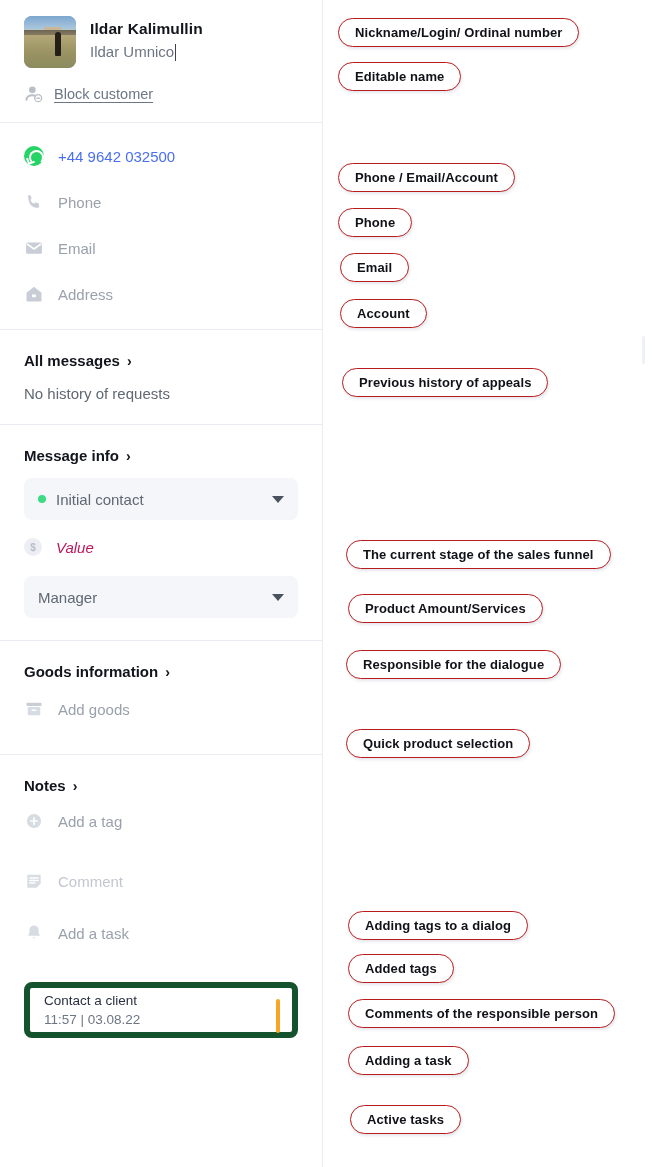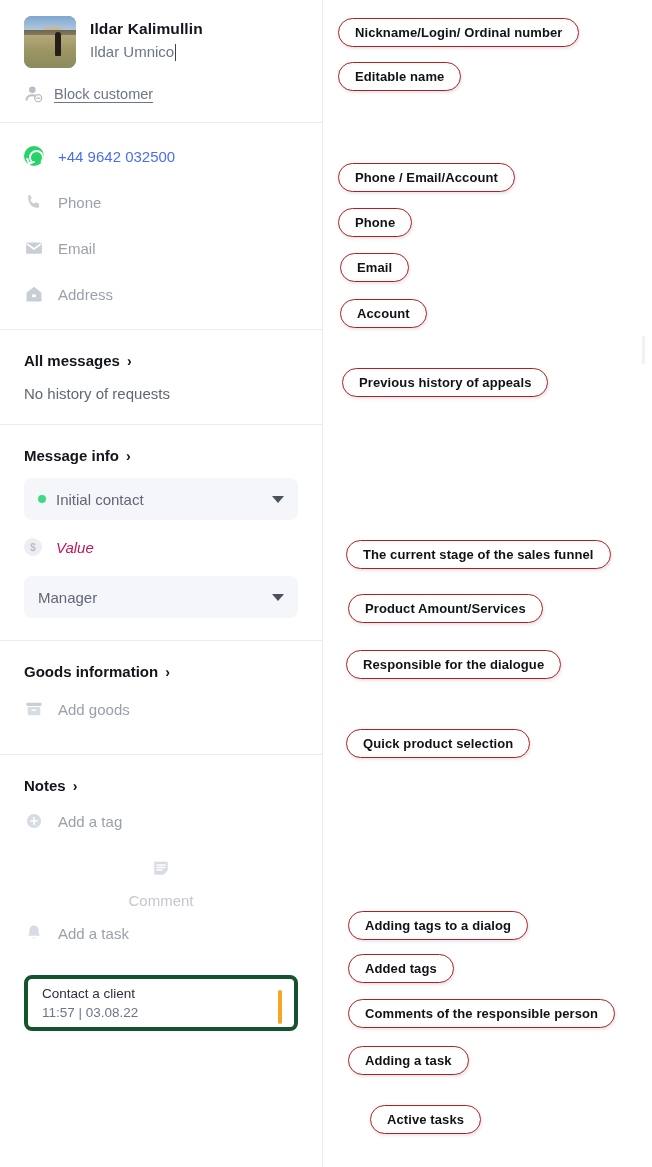--- a/index.html
+++ b/index.html
@@ -113,21 +113,21 @@
 
   
   .tags { display:flex; gap: 18px; padding: 6px 0 0 0; }
   .tag {
     font-size: 14.5px; font-weight: 700; text-decoration: underline;
     text-underline-offset: 3px; cursor: pointer;
   }
 
   
   .task-card {
-    margin-top: 19px; border: 4px solid #14532d; border-radius: 8px;
+    margin-top: 26px; border: 6px solid #14532d; border-radius: 8px;
     height: 56px; display:flex; align-items:center; position:relative;
     padding: 0 14px;
   }
   .task-card .t1 { font-size: 13.5px; color:#2a3040; line-height:19px; }
   .task-card .t2 { font-size: 13.5px; color:#6d7684; line-height:19px; }
   .task-bar {
     position:absolute; right: 12px; top: 11px; width: 4px; height: 34px;
     background:#f5a623; border-radius: 2px;
   }
 
@@ -273,21 +273,21 @@
 
       <div class="irow" style="margin-top:4px;">
         <svg class="ico" viewBox="0 0 24 24">
           <circle cx="12" cy="12" r="8.5" fill="#d7dbe2"></circle>
           <path d="M12 8.2v7.6M8.2 12h7.6" stroke="#ffffff" stroke-width="2" stroke-linecap="round"></path>
         </svg>
         <span class="lbl">Add a tag</span>
       </div>
 
 
-      <div class="irow" style="margin-top:14px;flex-direction:column;">
+      <div class="irow" style="margin-top:14px;">
         <svg class="ico" viewBox="0 0 24 24">
           <path d="M4 4.5h16v10.5l-5 5H4z" fill="#d7dbe2"></path>
           <path d="M7 8.5h10M7 11.5h10M7 14.5h6" stroke="#ffffff" stroke-width="1.8" stroke-linecap="round"></path>
         </svg>
         <span class="lbl" style="color:#c2c7cf">Comment</span>
       </div>
 
       <div class="irow" style="margin-top:6px;">
         <svg class="ico" viewBox="0 0 24 24">
           <path d="M12 3a5.5 5.5 0 00-5.5 5.5v3.2L5 15.2h14l-1.5-3.5V8.5A5.5 5.5 0 0012 3z" fill="#d7dbe2"></path>
@@ -315,17 +315,17 @@
     <div class="pill" style="left:340px;top:299px;">Account</div>
     <div class="pill" style="left:342px;top:368px;">Previous history of appeals</div>
     <div class="pill" style="left:346px;top:540px;">The current stage of the sales funnel</div>
     <div class="pill" style="left:348px;top:594px;">Product Amount/Services</div>
     <div class="pill" style="left:346px;top:650px;">Responsible for the dialogue</div>
     <div class="pill" style="left:346px;top:729px;">Quick product selection</div>
     <div class="pill" style="left:348px;top:911px;">Adding tags to a dialog</div>
     <div class="pill" style="left:348px;top:954px;">Added tags</div>
     <div class="pill" style="left:348px;top:999px;">Comments of the responsible person</div>
     <div class="pill" style="left:348px;top:1046px;">Adding a task</div>
-    <div class="pill" style="left:370px;top:1105px;">Active tasks</div>
+    <div class="pill" style="left:350px;top:1105px;">Active tasks</div>
   </div>
 
   <div class="scroll-hint"></div>
 </div>
 
 </body></html>

